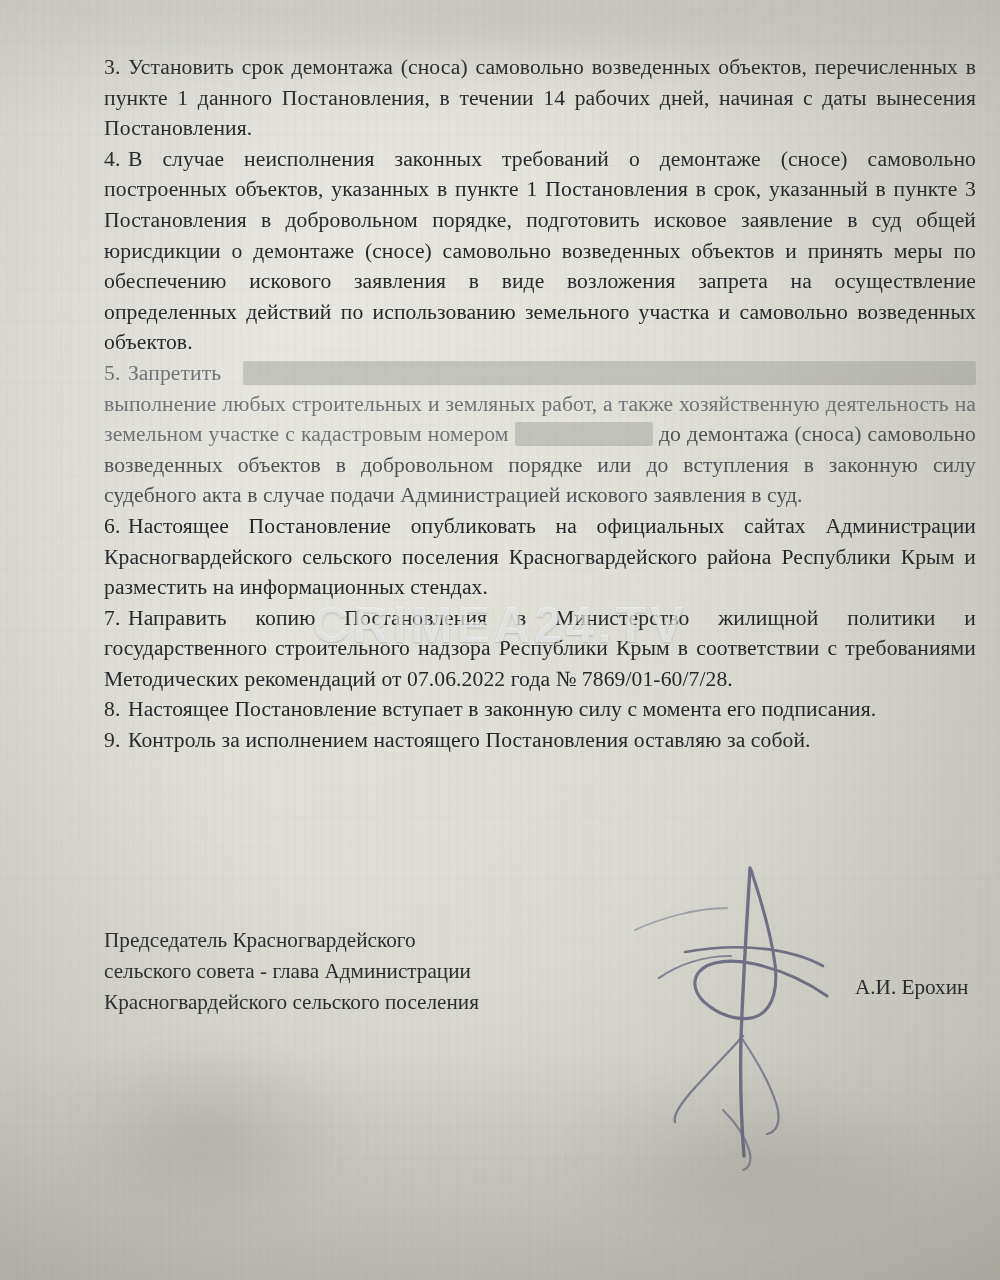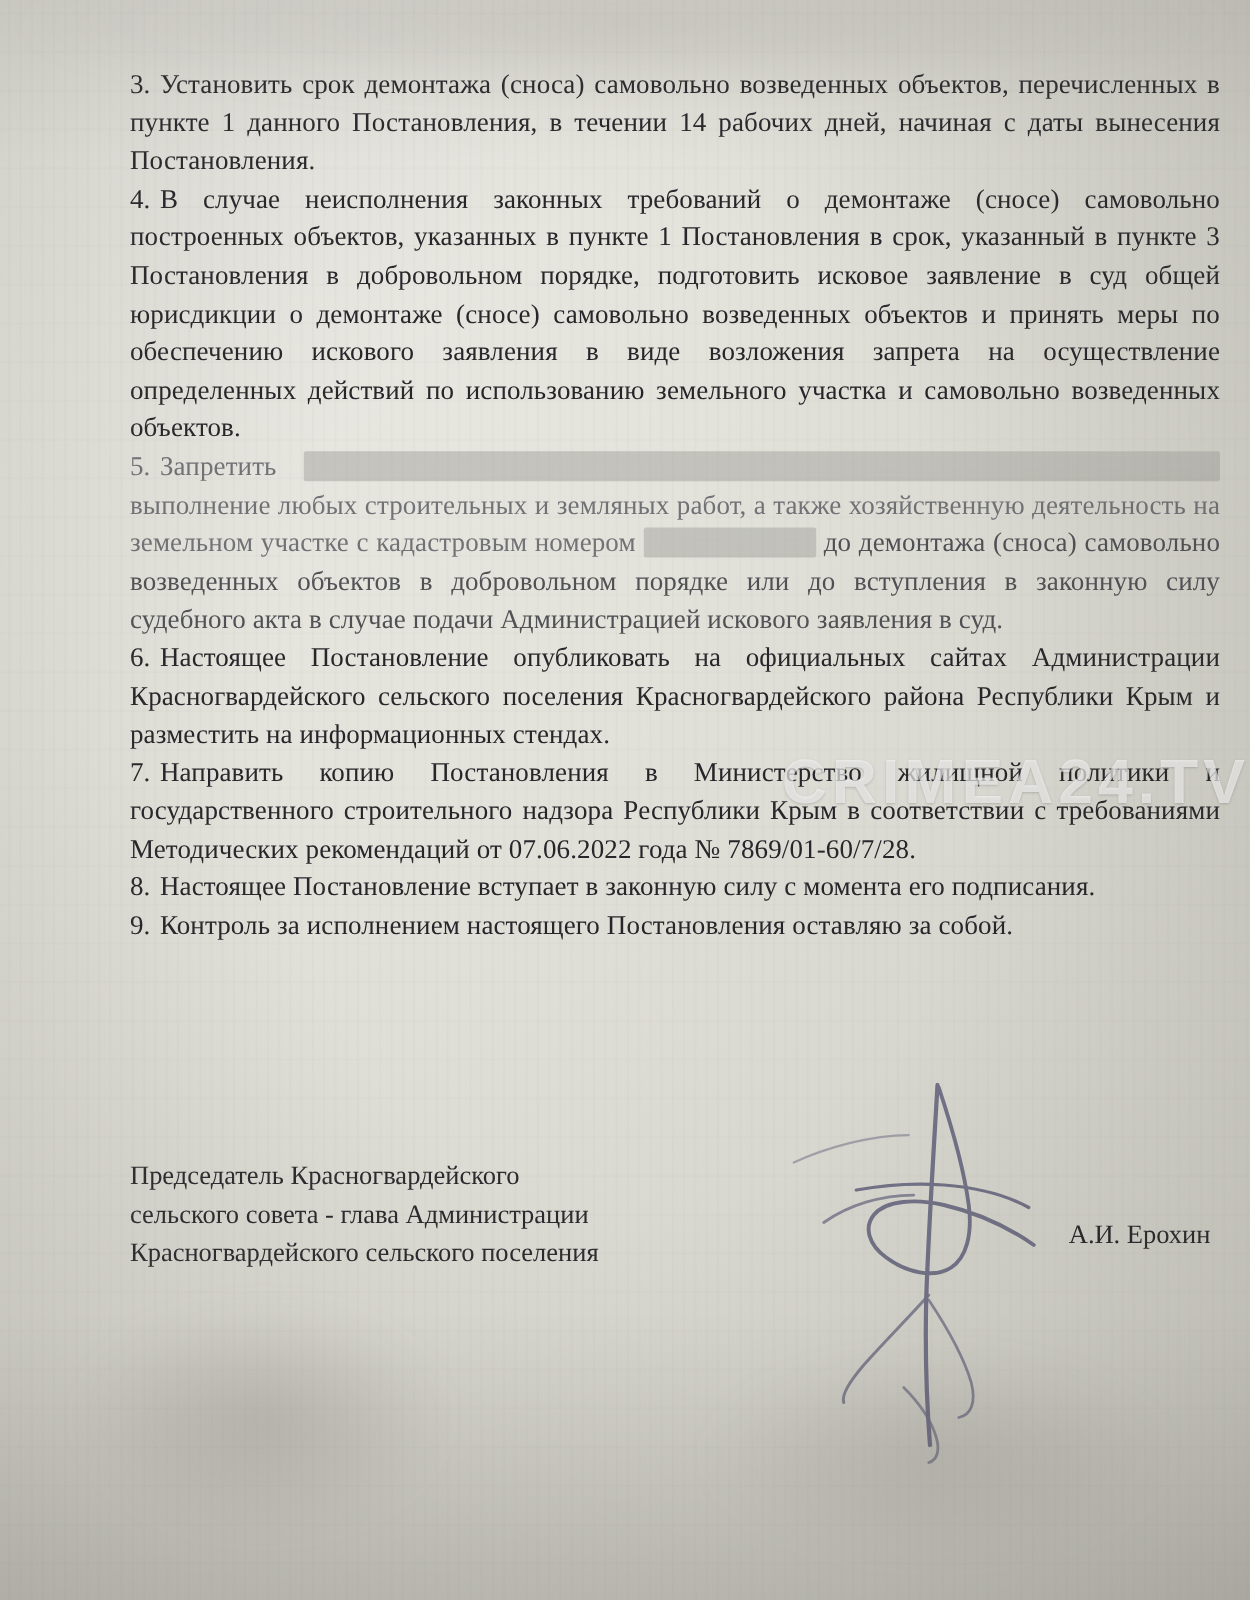--- a/index.html
+++ b/index.html
@@ -130,21 +130,21 @@
     opacity: 0.72;
   }
   #handwritten-signature svg { display: block; }
 
   
   #watermark {
     position: absolute;
     left: 0;
     top: 596px;
     width: 1000px;
-    text-align: right;
+    text-align: center;
     z-index: 8;
     font-family: "Liberation Sans", sans-serif;
     font-weight: bold;
     font-size: 50px;
     letter-spacing: 4px;
     color: rgba(250,250,250,0.62);
     text-shadow: 0 1px 2px rgba(90,90,86,0.30);
     pointer-events: none;
     user-select: none;
   }

